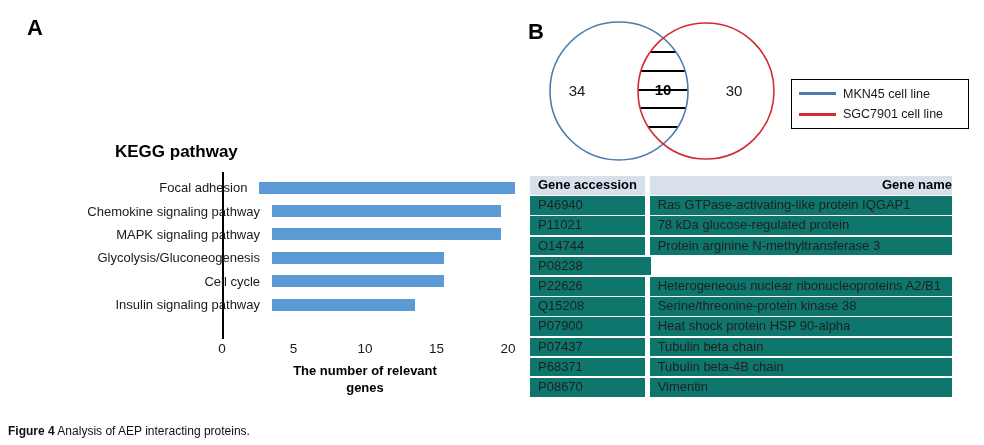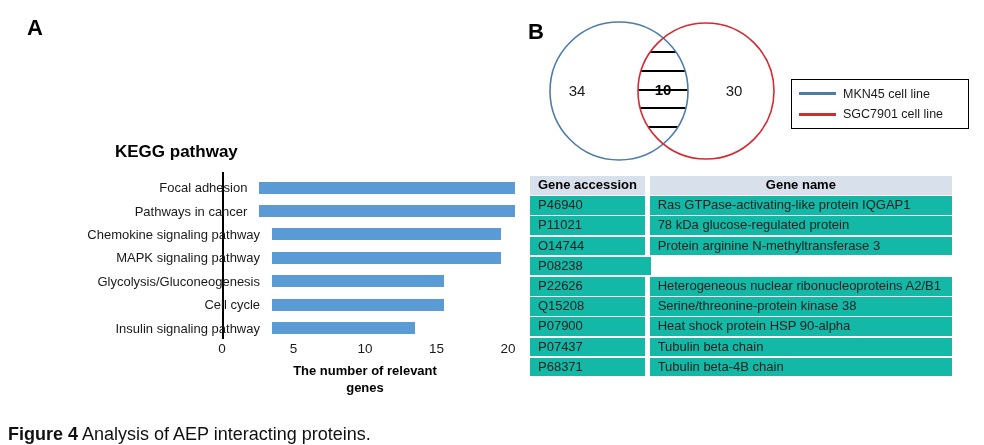--- a/index.html
+++ b/index.html
@@ -55,45 +55,41 @@
 
   
   .gene-table { position:absolute; left:530px; top:176px; width:422px; }
   .trow { display:flex; margin-bottom:1.5px; }
   .cell {
     height:18.7px; line-height:18.7px; font-size:13px;
     padding-left:8px; color:#1f1f1f; white-space:nowrap; overflow:hidden;
   }
   .cell-acc { width:121px; margin-right:5px; }
   .cell-name { width:320px; }
-  .trow .cell { background:#14b8a6; }
+  .trow .cell { background:#0f766e; }
   .trow.thead .cell { background:#d8e0ec; font-weight:bold; color:#000; }
-  .trow.thead .cell-name { text-align:center; padding-left:0; }
-
-  
-  .caption { position:absolute; left:8px; top:424px; font-size:18px; color:#111; }
+  .trow.thead .cell-name { text-align:right; padding-left:0; }
+
+  
+  .caption { position:absolute; left:8px; top:424px; font-size:12px; color:#111; }
   .caption .cap-bold { font-weight:bold; }
 </style>
 </head>
 <body>
 
 <div class="stage">
 
   <div class="panel-label a">A</div>
   <div class="panel-label b">B</div>
 
   <div class="chart-title">KEGG pathway</div>
   <div class="y-axis-line"></div>
   <div class="bar-rows">
       <div class="bar-row">
         <div class="cat-label">Focal adhesion</div>
-        <div class="bar" style="width: 271.7px; background: rgb(91, 155, 213);"></div>
-      </div>
-      <div class="bar-row">
-        <div class="cat-label">Pathways in cancer</div>
         <div class="bar" style="width: 271.7px; background: rgb(91, 155, 213);"></div>
       </div>
       <div class="bar-row">
         <div class="cat-label">Chemokine signaling pathway</div>
         <div class="bar" style="width: 228.8px; background: rgb(91, 155, 213);"></div>
       </div>
       <div class="bar-row">
         <div class="cat-label">MAPK signaling pathway</div>
         <div class="bar" style="width: 228.8px; background: rgb(91, 155, 213);"></div>
       </div>
@@ -192,20 +188,24 @@
           <div class="cell cell-name">Heat shock protein HSP 90-alpha</div>
         </div>
         <div class="trow">
           <div class="cell cell-acc">P07437</div>
           <div class="cell cell-name">Tubulin beta chain</div>
         </div>
         <div class="trow">
           <div class="cell cell-acc">P68371</div>
           <div class="cell cell-name">Tubulin beta-4B chain</div>
         </div>
+        <div class="trow">
+          <div class="cell cell-acc">P08670</div>
+          <div class="cell cell-name">Vimentin</div>
+        </div>
       </div>
   </div>
 
   <div class="caption">
     <span class="cap-bold">Figure 4</span><span> Analysis of AEP interacting proteins.</span>
   </div>
 
 </div>
 
 </body></html>

